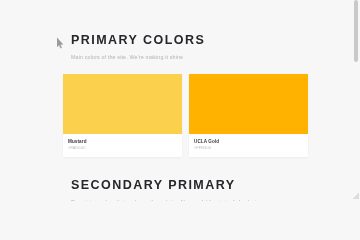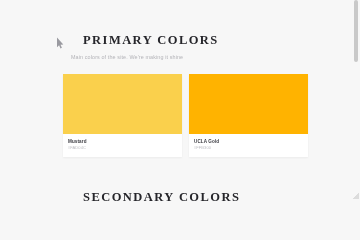--- a/index.html
+++ b/index.html
@@ -77,29 +77,28 @@
   .cursor-icon {
     position: absolute;
     left: 0px;
     top: 2px;
     width: 9px;
     height: 12px;
     display: block;
   }
 
   .section-title {
-    margin: 12px;
+    margin: 0;
     padding-left: 15px;
     font-size: 12.5px;
     font-weight: 700;
     letter-spacing: 1.45px;
     color: #26262b;
     line-height: 15px;
     white-space: nowrap;
-    font-family: Liberation Serif, serif;
   }
 
   .section-subtitle {
     margin: 0;
     padding-left: 15px;
     padding-top: 5px;
     font-size: 5.4px;
     letter-spacing: 0.12px;
     color: #b3b3b8;
     line-height: 8px;
@@ -203,21 +202,21 @@
         <div class="swatch-chip" style="background:#FFB300;"></div>
         <div class="swatch-meta">
           <div class="swatch-name">UCLA Gold</div>
           <div class="swatch-hex">#FFB300</div>
         </div>
       </div>
 
     </div>
 
     <div class="section-secondary">
-      <h2 class="section-title">SECONDARY COLORS</h2>
+      <h2 class="section-title">SECONDARY PRIMARY</h2>
       <p class="section-subtitle">Remaining colors that make up the palette. Also useful for status/info alerts.</p>
     </div>
 
   </div>
 
   <div class="scrollbar-track">
     <div class="scrollbar-thumb"></div>
     <div class="scroll-corner"></div>
   </div>
 

